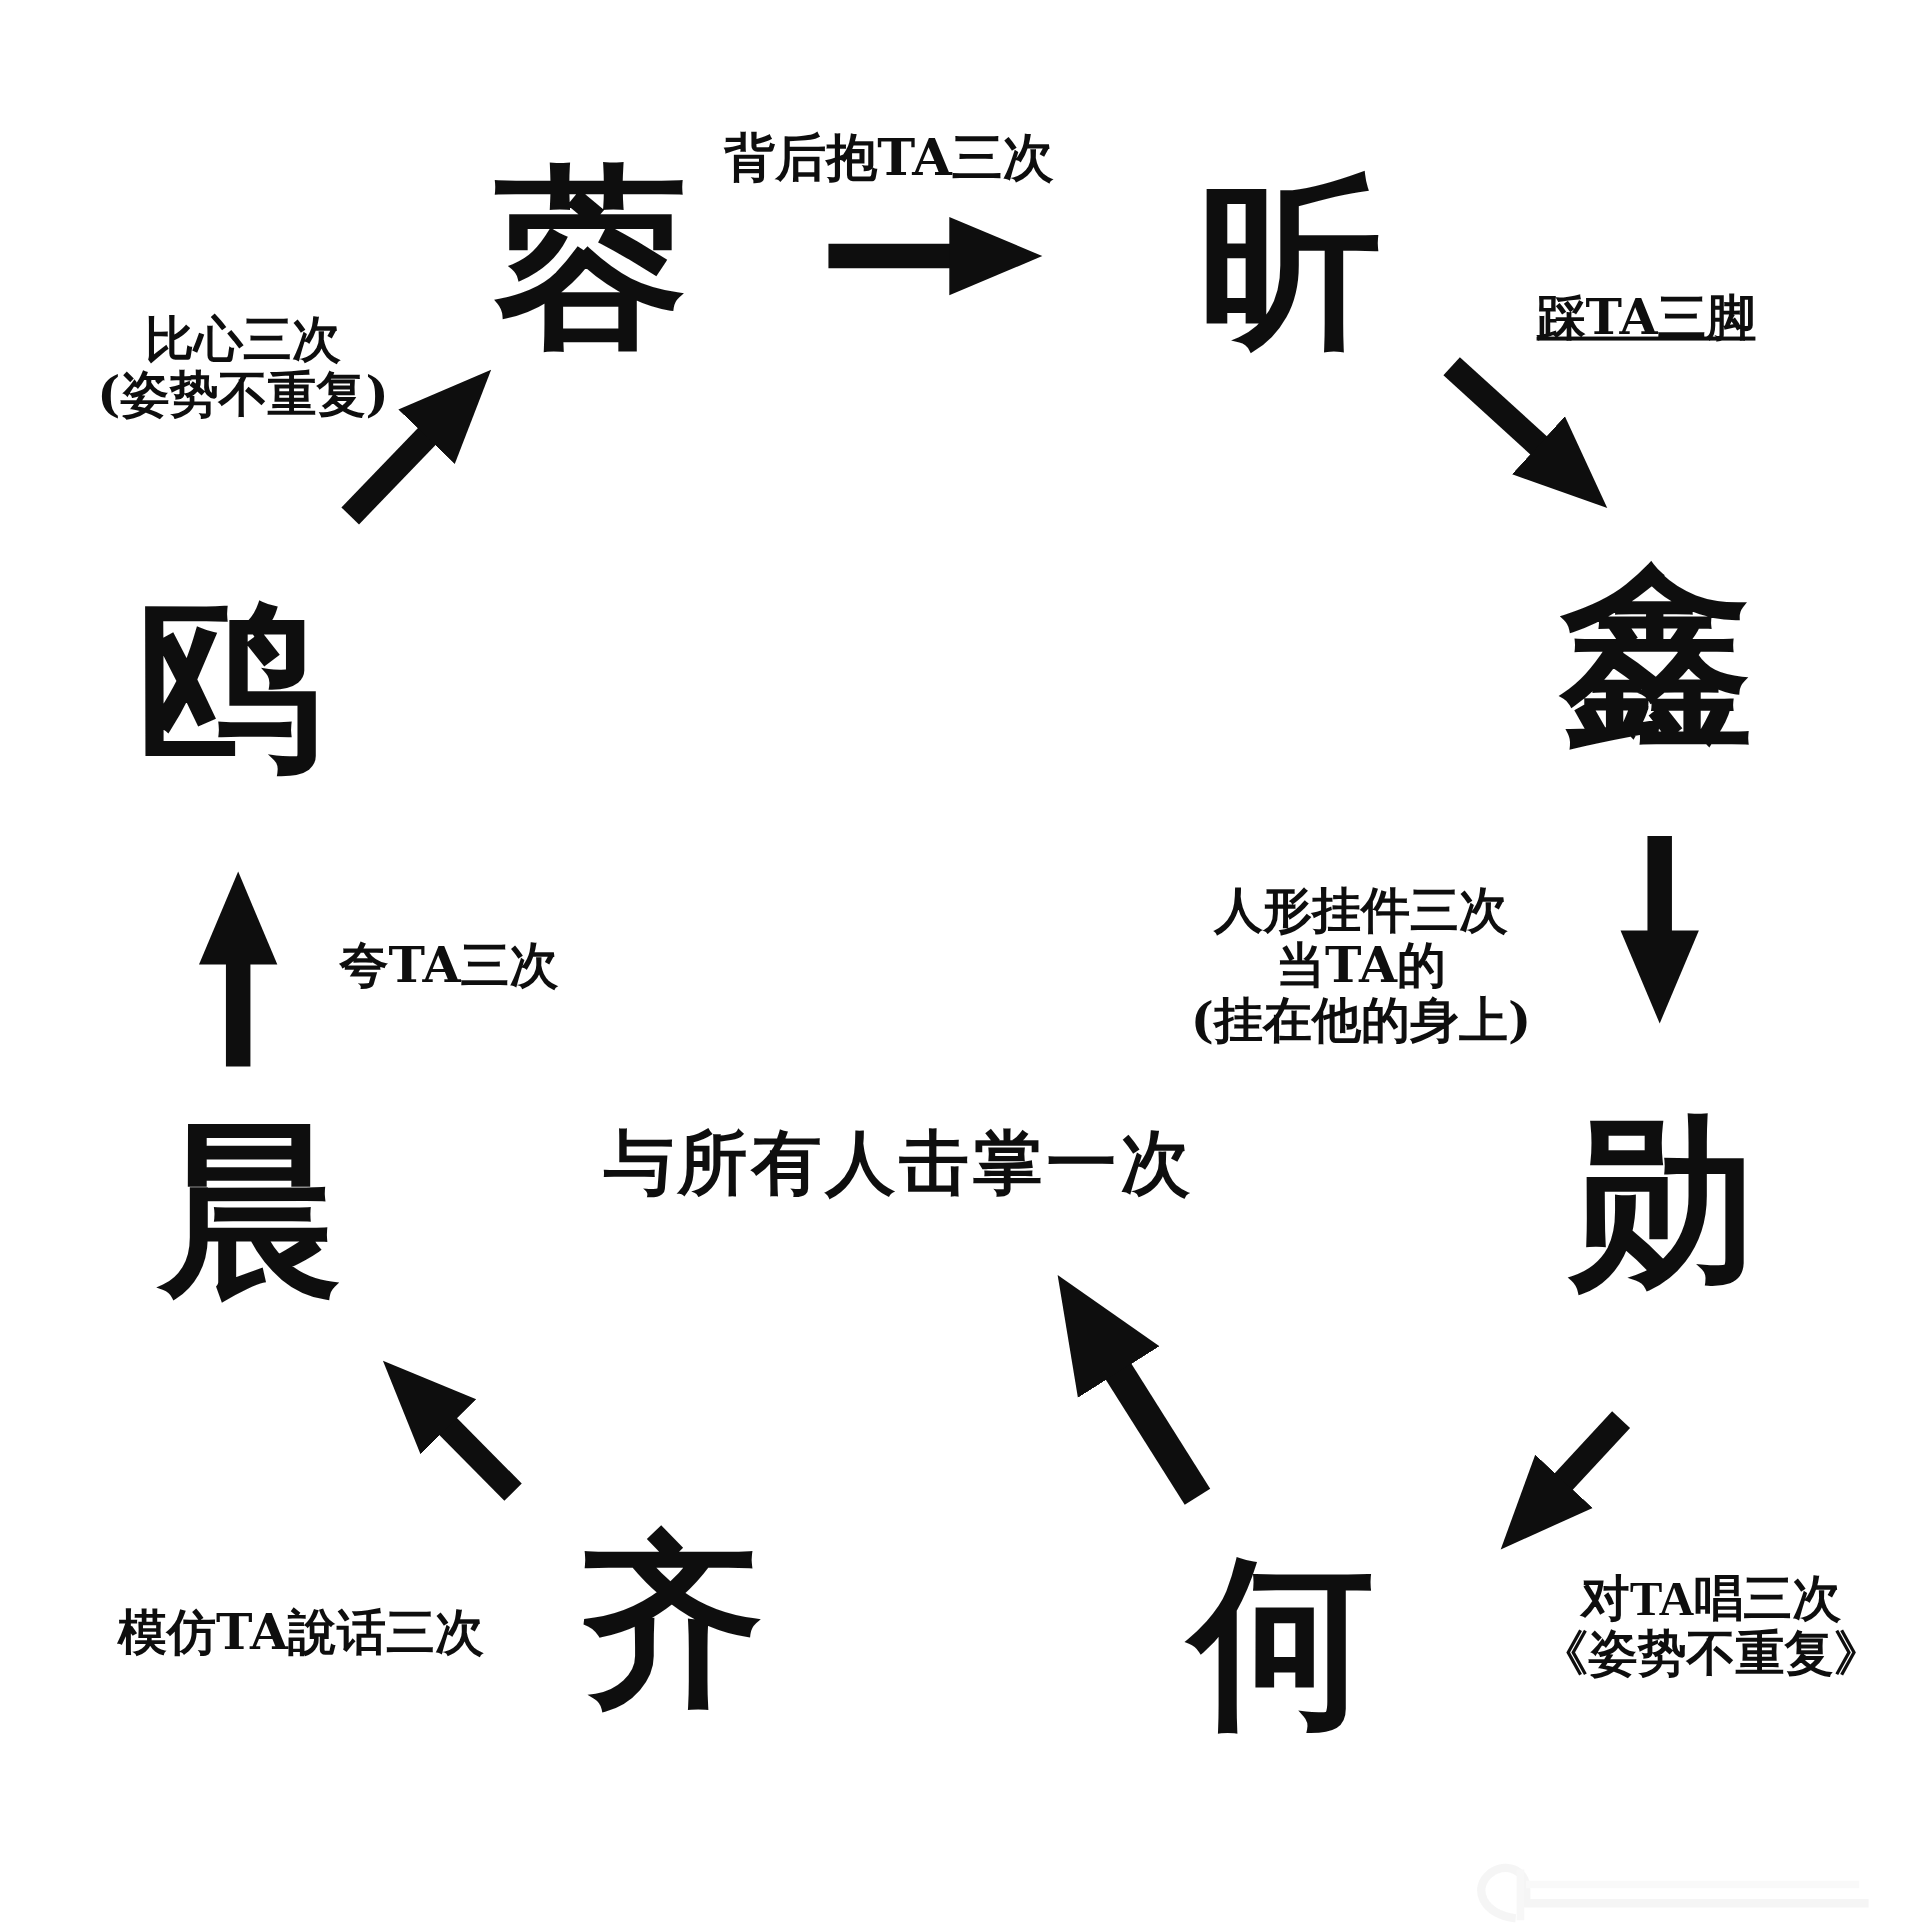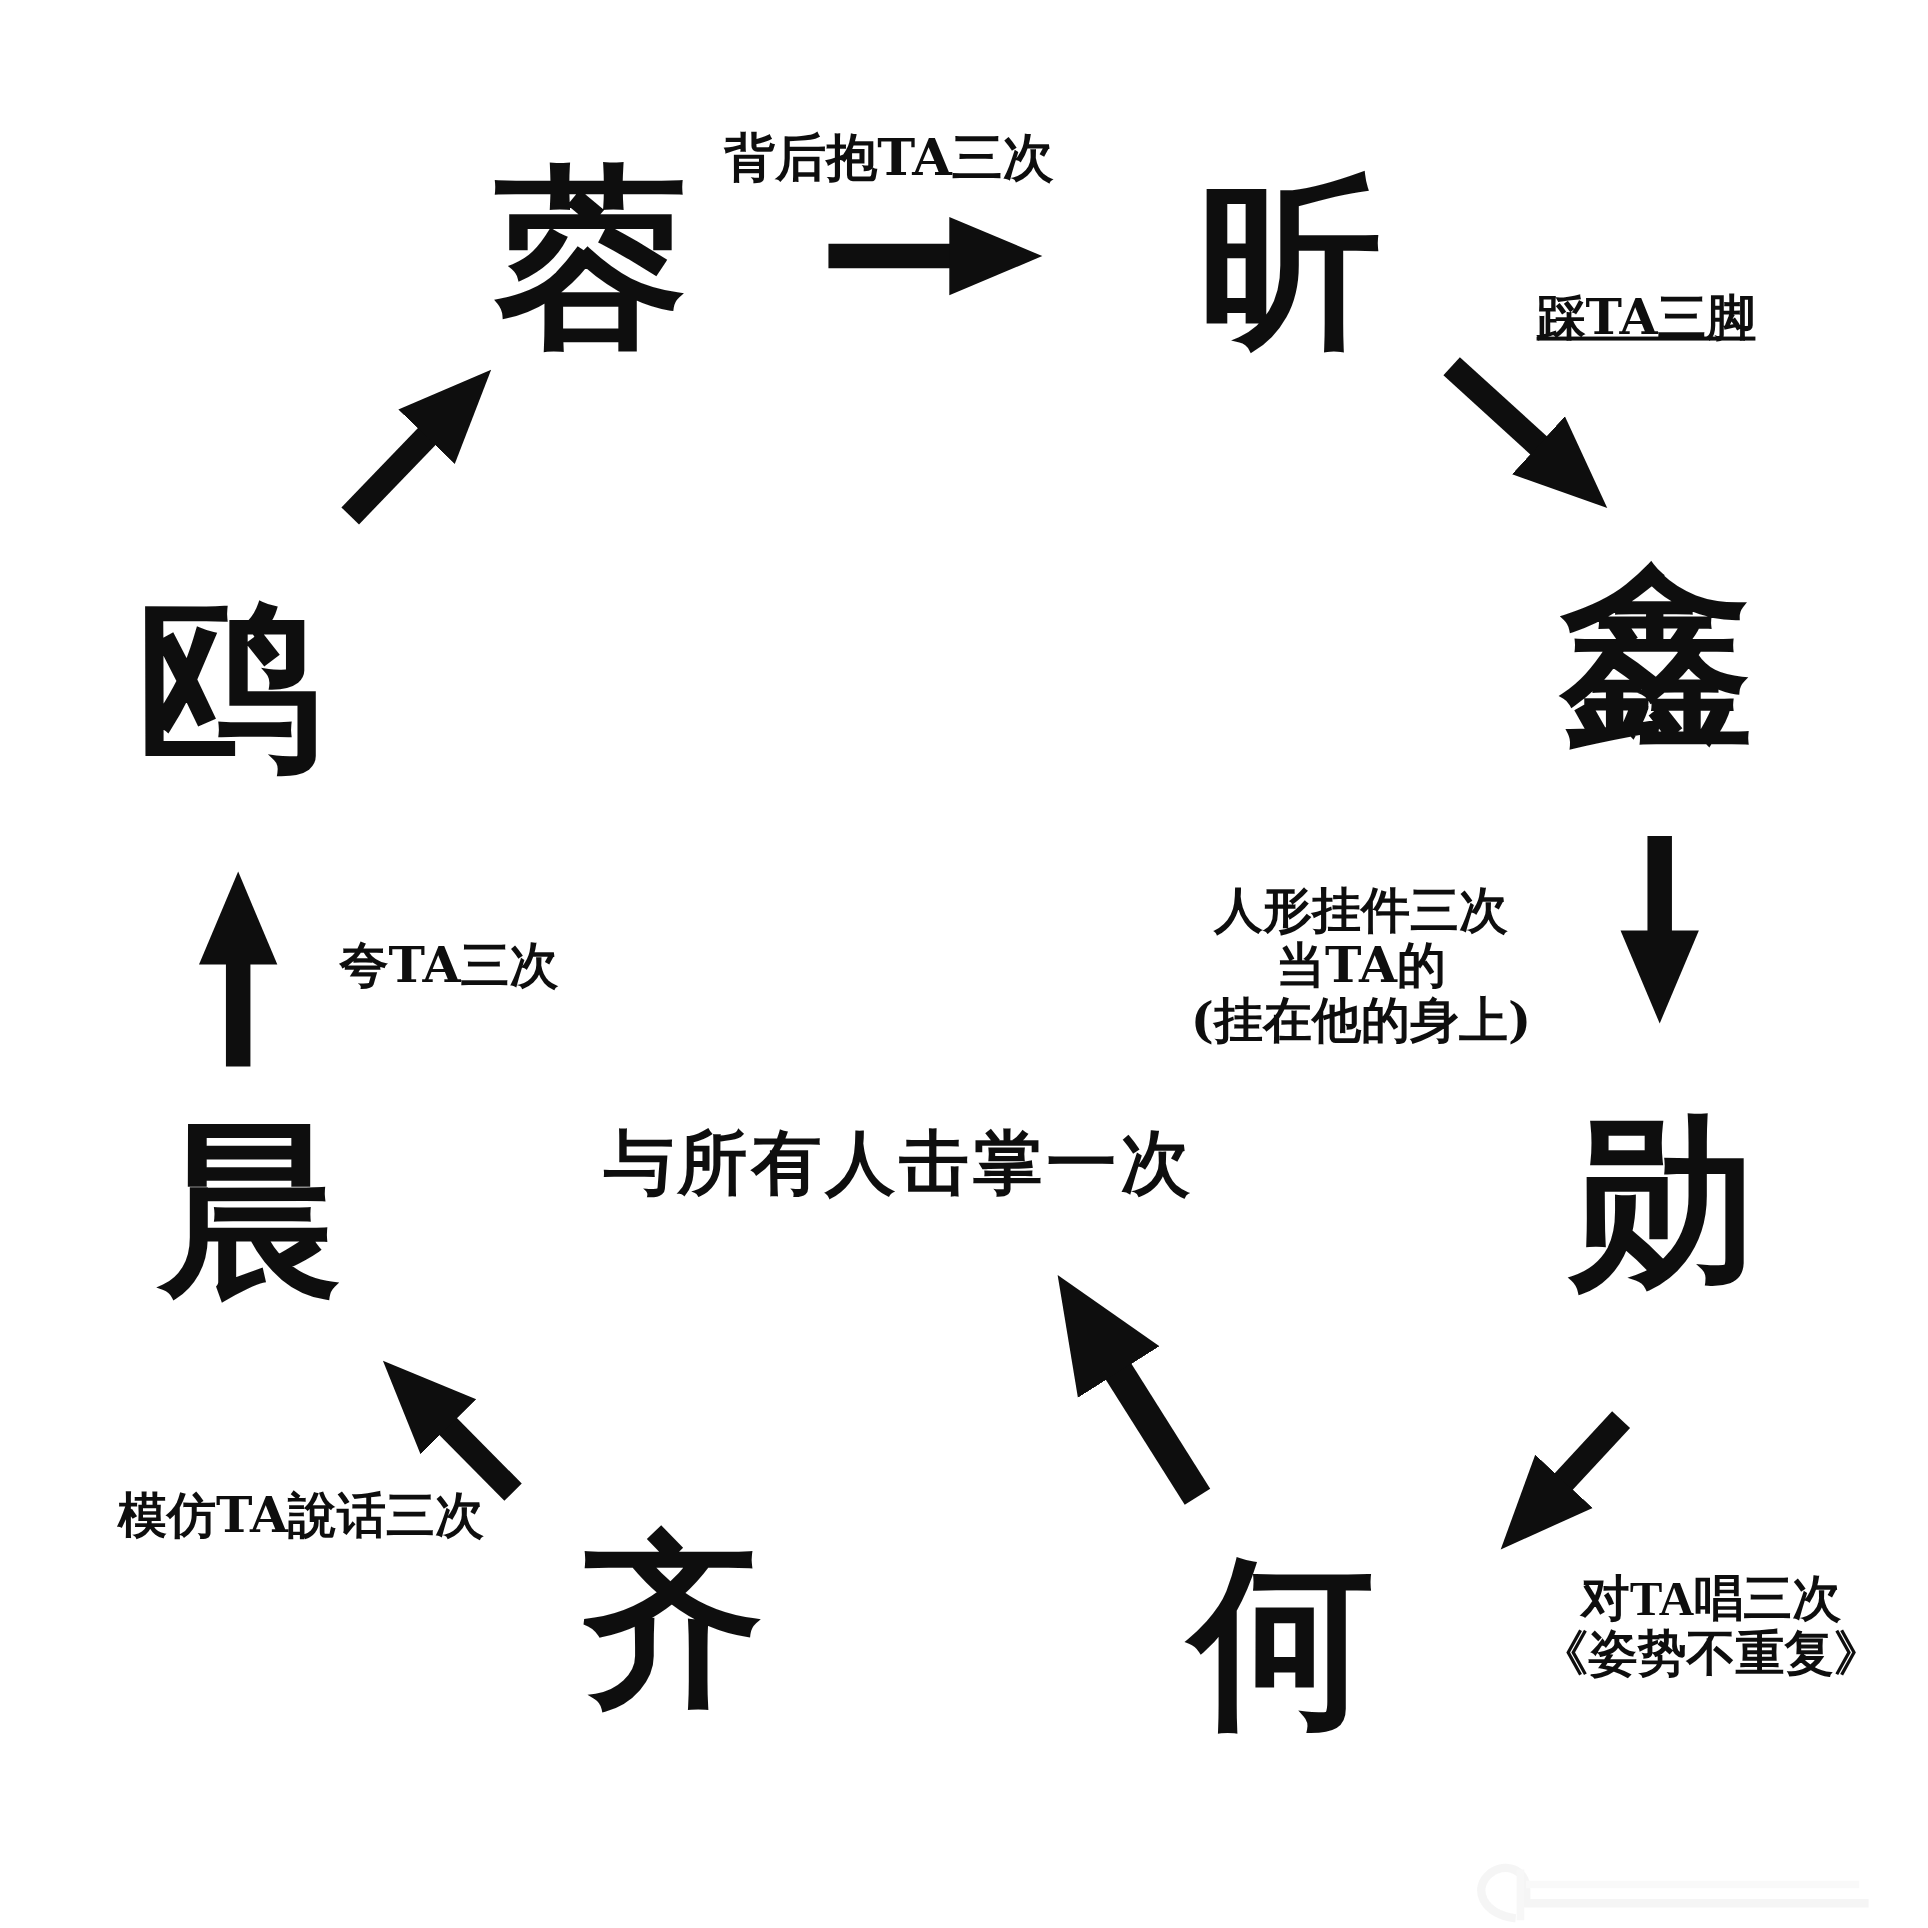--- a/index.html
+++ b/index.html
@@ -104,24 +104,28 @@
     <div>(挂在他的身上)</div>
   </div>
 
   <div class="action-label" style="left:1711px; top:1627px;font-family:Liberation Serif, serif;">
     <div>对TA唱三次</div>
     <div>《姿势不重复》</div>
   </div>
 
   <div class="action-label center-big" style="left:899px; top:1163px;">与所有人击掌一次</div>
 
-  <div class="action-label" style="left:301px; top:1515px;text-align:center;">模仿TA說话三次</div>
+  <div class="action-label" style="left:301px; top:1632px;text-align:center;">模仿TA說话三次</div>
 
   <div class="action-label" style="left:449px; top:965px;">夸TA三次</div>
 
+  <div class="action-label" style="left:243px; top:367px;">
+    <div>比心三次</div>
+    <div>(姿势不重复)</div>
+  </div>
 
   <svg class="watermark" viewBox="0 0 440 70" aria-hidden="true">
     <path d="M55,62 C20,58 8,30 28,14 C44,2 66,10 66,30 L66,46 L430,46" fill="none" stroke="#eeeeee" stroke-width="9"></path>
     <line x1="60" y1="10" x2="60" y2="64" stroke="#f2f2f2" stroke-width="8"></line>
     <line x1="66" y1="26" x2="420" y2="26" stroke="#f5f5f5" stroke-width="8"></line>
   </svg>
 
 </div>
 
 

